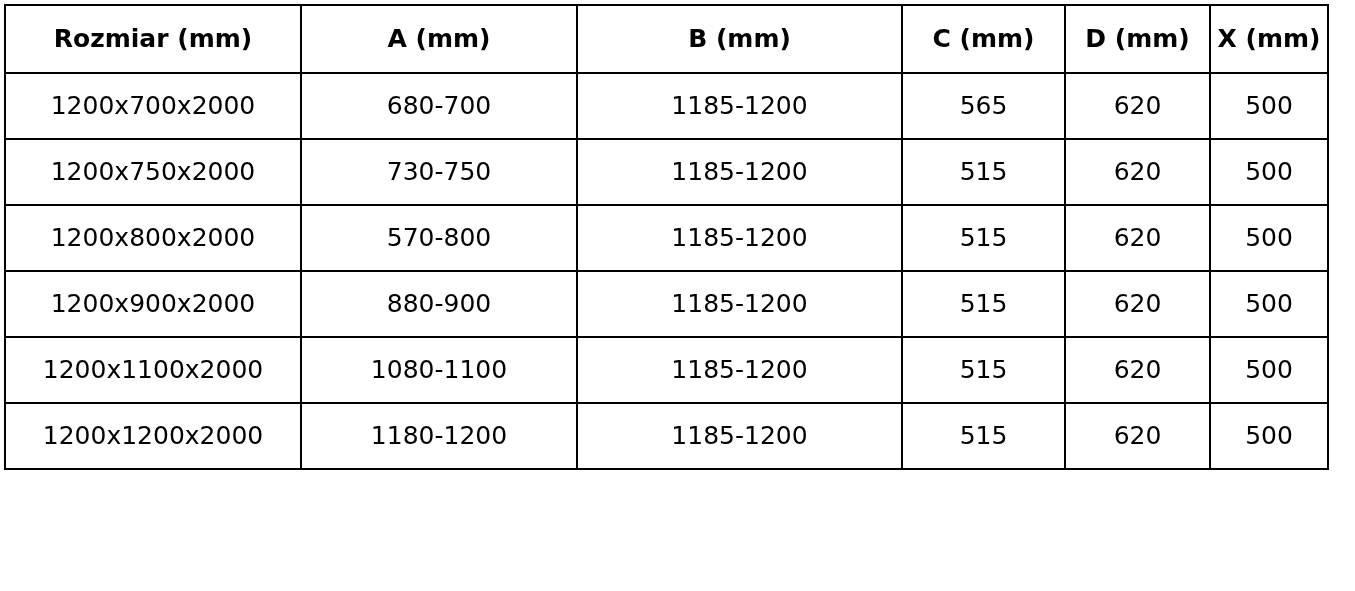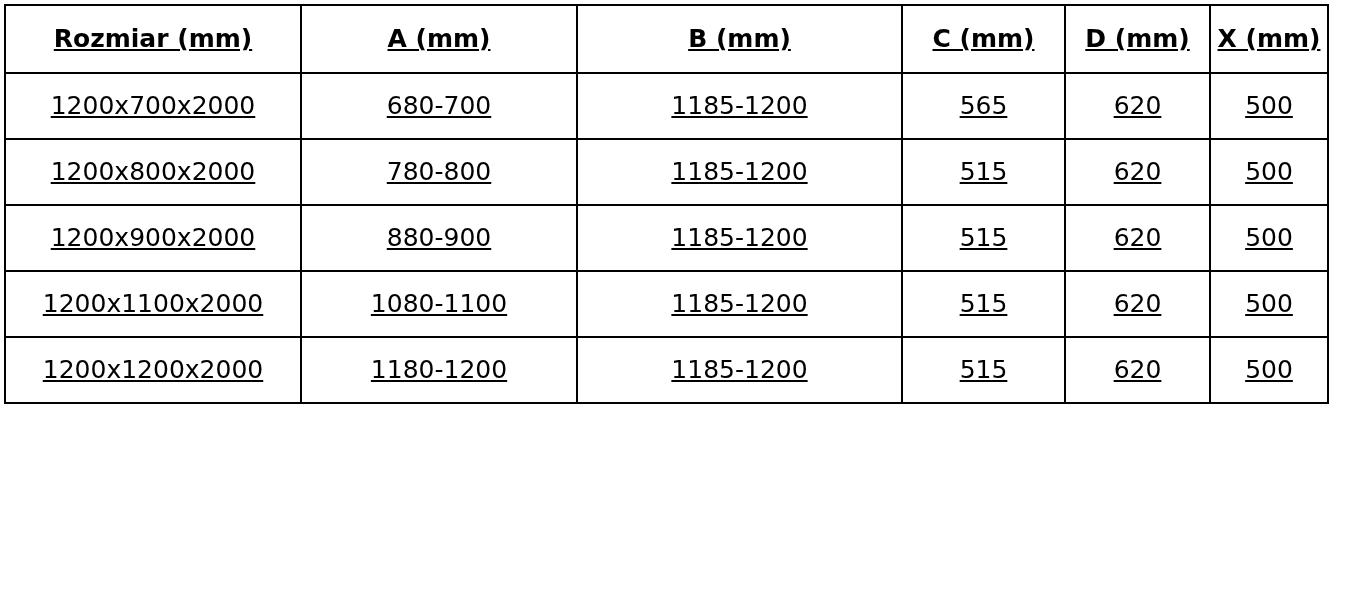--- a/index.html
+++ b/index.html
@@ -29,21 +29,20 @@
   table.spec-table th,
   table.spec-table td {
     border: 2px solid #000000;
     text-align: center;
     vertical-align: middle;
     padding: 0;
     height: 64px;
     font-size: 25px;
     line-height: 1.1;
     white-space: nowrap;
-    text-decoration: underline;
   }
   table.spec-table th {
     font-weight: bold;
     height: 66px;
   }
   
   col.c0 { width: 296px; }
   col.c1 { width: 276px; }
   col.c2 { width: 325px; }
   col.c3 { width: 163px; }
@@ -76,22 +75,30 @@
     <tbody>
       <tr>
         <td>1200x700x2000</td>
         <td>680-700</td>
         <td>1185-1200</td>
         <td>565</td>
         <td>620</td>
         <td>500</td>
       </tr>
       <tr>
+        <td>1200x750x2000</td>
+        <td>730-750</td>
+        <td>1185-1200</td>
+        <td>515</td>
+        <td>620</td>
+        <td>500</td>
+      </tr>
+      <tr>
         <td>1200x800x2000</td>
-        <td>780-800</td>
+        <td>570-800</td>
         <td>1185-1200</td>
         <td>515</td>
         <td>620</td>
         <td>500</td>
       </tr>
       <tr>
         <td>1200x900x2000</td>
         <td>880-900</td>
         <td>1185-1200</td>
         <td>515</td>

